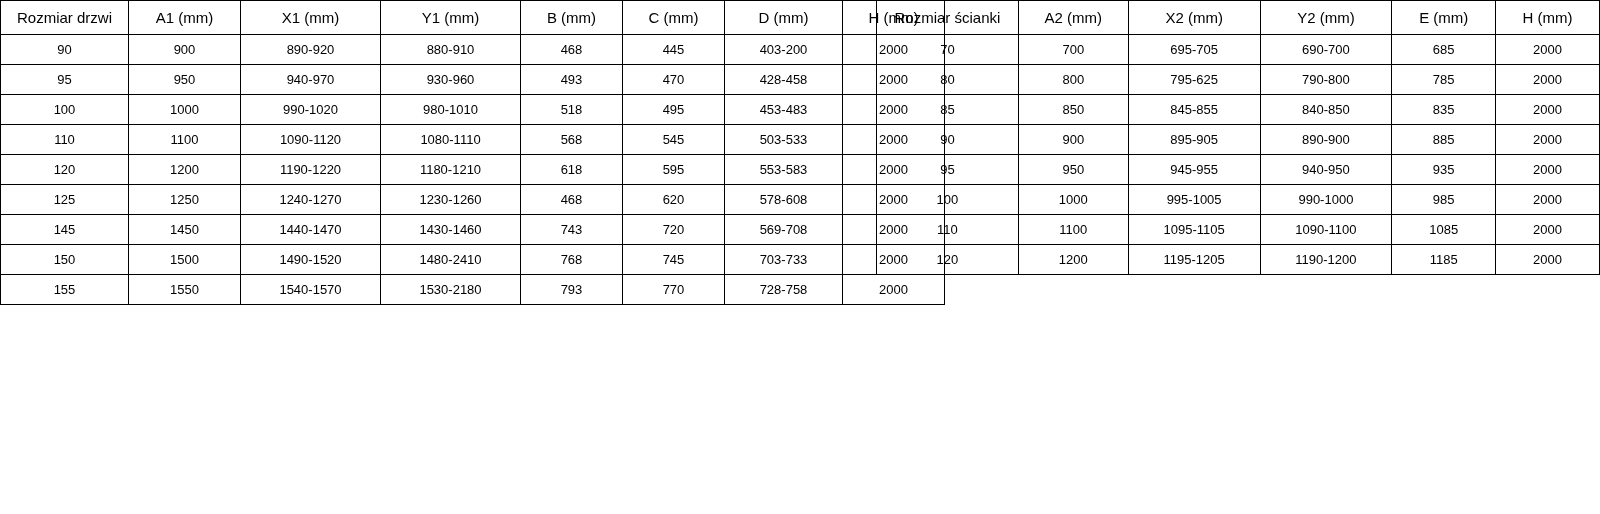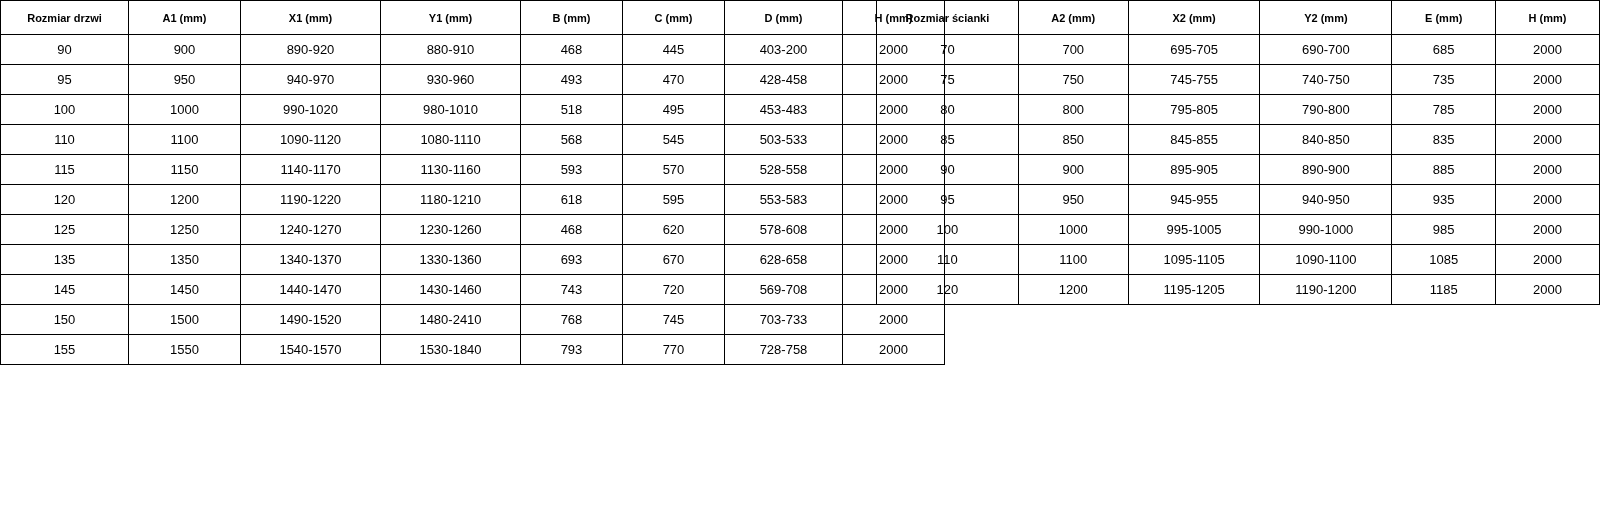--- a/index.html
+++ b/index.html
@@ -34,22 +34,22 @@
   table.spec td {
     border: 1px solid #000000;
     text-align: center;
     vertical-align: middle;
     font-size: 13px;
     height: 29px;
     padding: 0 4px;
     white-space: nowrap;
   }
   table.spec th {
-    font-weight: bold;
-    font-size: 11px;
+    font-weight: normal;
+    font-size: 15px;
     height: 33px;
   }
   table.spec td {
     font-weight: normal;
   }
 
   
   #doors-table col.c0 { width: 128px; }
   #doors-table col.c1 { width: 112px; }
   #doors-table col.c2 { width: 140px; }
@@ -131,60 +131,40 @@
             <td>110</td>
             <td>1100</td>
             <td>1090-1120</td>
             <td>1080-1110</td>
             <td>568</td>
             <td>545</td>
             <td>503-533</td>
             <td>2000</td>
           </tr>
           <tr>
-            <td>115</td>
-            <td>1150</td>
-            <td>1140-1170</td>
-            <td>1130-1160</td>
-            <td>593</td>
-            <td>570</td>
-            <td>528-558</td>
-            <td>2000</td>
-          </tr>
-          <tr>
             <td>120</td>
             <td>1200</td>
             <td>1190-1220</td>
             <td>1180-1210</td>
             <td>618</td>
             <td>595</td>
             <td>553-583</td>
             <td>2000</td>
           </tr>
           <tr>
             <td>125</td>
             <td>1250</td>
             <td>1240-1270</td>
             <td>1230-1260</td>
             <td>468</td>
             <td>620</td>
             <td>578-608</td>
             <td>2000</td>
           </tr>
           <tr>
-            <td>135</td>
-            <td>1350</td>
-            <td>1340-1370</td>
-            <td>1330-1360</td>
-            <td>693</td>
-            <td>670</td>
-            <td>628-658</td>
-            <td>2000</td>
-          </tr>
-          <tr>
             <td>145</td>
             <td>1450</td>
             <td>1440-1470</td>
             <td>1430-1460</td>
             <td>743</td>
             <td>720</td>
             <td>569-708</td>
             <td>2000</td>
           </tr>
           <tr>
@@ -194,21 +174,21 @@
             <td>1480-2410</td>
             <td>768</td>
             <td>745</td>
             <td>703-733</td>
             <td>2000</td>
           </tr>
           <tr>
             <td>155</td>
             <td>1550</td>
             <td>1540-1570</td>
-            <td>1530-1840</td>
+            <td>1530-2180</td>
             <td>793</td>
             <td>770</td>
             <td>728-758</td>
             <td>2000</td>
           </tr>
         </tbody>
     </table>
   </div>
 
   <div class="table-wrap" id="walls-wrap">
@@ -234,31 +214,23 @@
       <tbody>
           <tr>
             <td>70</td>
             <td>700</td>
             <td>695-705</td>
             <td>690-700</td>
             <td>685</td>
             <td>2000</td>
           </tr>
           <tr>
-            <td>75</td>
-            <td>750</td>
-            <td>745-755</td>
-            <td>740-750</td>
-            <td>735</td>
-            <td>2000</td>
-          </tr>
-          <tr>
             <td>80</td>
             <td>800</td>
-            <td>795-805</td>
+            <td>795-625</td>
             <td>790-800</td>
             <td>785</td>
             <td>2000</td>
           </tr>
           <tr>
             <td>85</td>
             <td>850</td>
             <td>845-855</td>
             <td>840-850</td>
             <td>835</td>

